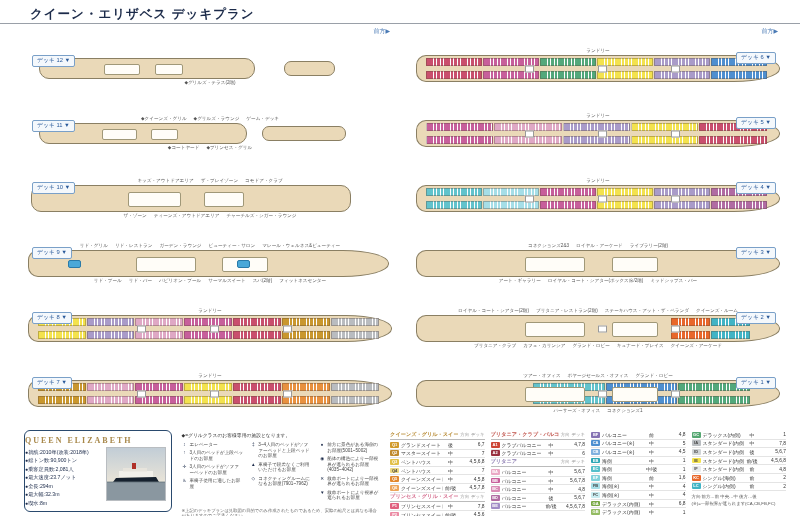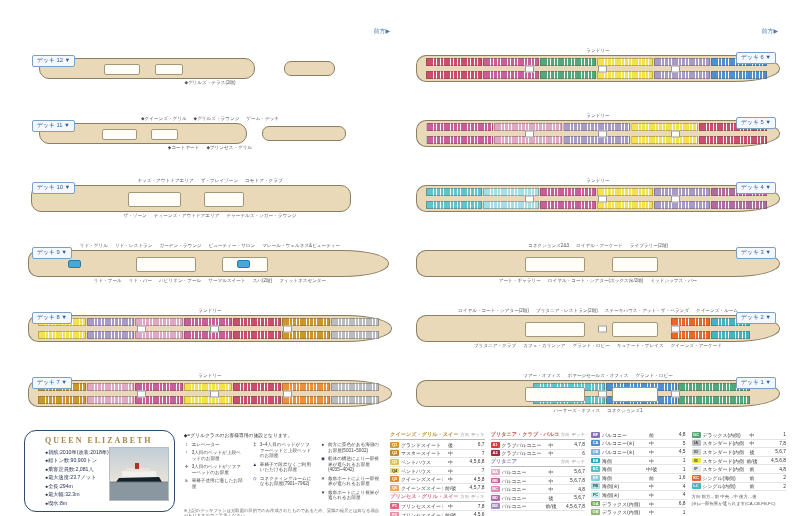--- a/index.html
+++ b/index.html
@@ -30,22 +30,22 @@
   .band-row{position:absolute;display:flex;gap:1px;height:33%;}
   .band-top{top:8%;} .band-bot{bottom:8%;}
   .band-seg{flex:1;border:0.5px solid rgba(90,70,50,.35);
             background:repeating-linear-gradient(90deg,var(--c) 0 2.5px,#fdfdfd 2.5px 3.4px);}
   .mid-box{position:absolute;top:50%;transform:translateY(-50%);width:7px;height:5px;background:#fff;border:0.5px solid #999;}
   .pub-box{position:absolute;background:#fffdf8;border:0.5px solid #a09878;border-radius:2px;}
   .pool{position:absolute;top:50%;transform:translateY(-50%);width:11px;height:6px;border-radius:2px;
         background:#4aa8d8;border:0.5px solid #2a7aa8;}
   
   .bottom{position:absolute;left:24px;right:14px;bottom:4px;height:82px;display:flex;gap:9px;}
-  .info-box{width:162px;box-sizing:border-box;border:1.5px solid #2a4a6e;border-radius:12px;background:#fff;
-            padding:5px 20px;position:relative;}
+  .info-box{width:162px;box-sizing:border-box;border:1.5px solid #2a4a6e;border-radius:6px;background:#fff;
+            padding:5px 0;position:relative;}
   .info-title{font-family:"Liberation Serif","DejaVu Serif",serif;font-size:8px;letter-spacing:2px;color:#a8884a;
               font-weight:bold;margin-bottom:3px;}
   .info-specs{list-style:none;margin:0;padding:0;font-size:5.2px;line-height:1.62;color:#1c2b4a;width:92px;}
   .info-photo{position:absolute;right:5px;top:16px;width:58px;height:52px;border:0.5px solid #b9bdc1;}
   
   .legend{width:218px;font-size:4.6px;color:#444;padding-top:2px;}
   .legend-note-top{font-size:4.8px;color:#333;margin-bottom:4px;}
   .legend-cols{display:flex;gap:7px;}
   .legend-col{flex:1;}
   .legend-item{display:flex;gap:2px;margin-bottom:2.5px;line-height:1.25;}
@@ -63,20 +63,23 @@
   .tname{flex:1;font-size:4.9px;color:#333;white-space:nowrap;overflow:hidden;}
   .tdir{width:16px;text-align:center;font-size:4.9px;color:#333;flex:none;}
   .tdecks{width:26px;text-align:right;font-size:4.9px;color:#333;flex:none;white-space:nowrap;}
   .tnotes{margin-top:3px;font-size:4.4px;color:#555;line-height:1.5;}
 </style>
 </head>
 <body>
 
 <div class="canvas">
 
+  <div class="hdr">
+    <h1>クイーン・エリザベス デッキプラン</h1>
+  </div>
 
   <div class="spread">
     <section class="page page-left">
       <div class="fwd">前方▶</div>
       <div class="decks" id="decks-left">
           <div class="deck-row">
             <div class="lbl-row"></div>
             <div class="ship-wrap short">
               <span class="badge bl">デッキ 12 ▼</span>
               <div class="ship round" style="left: 4%; width: 58%;">

